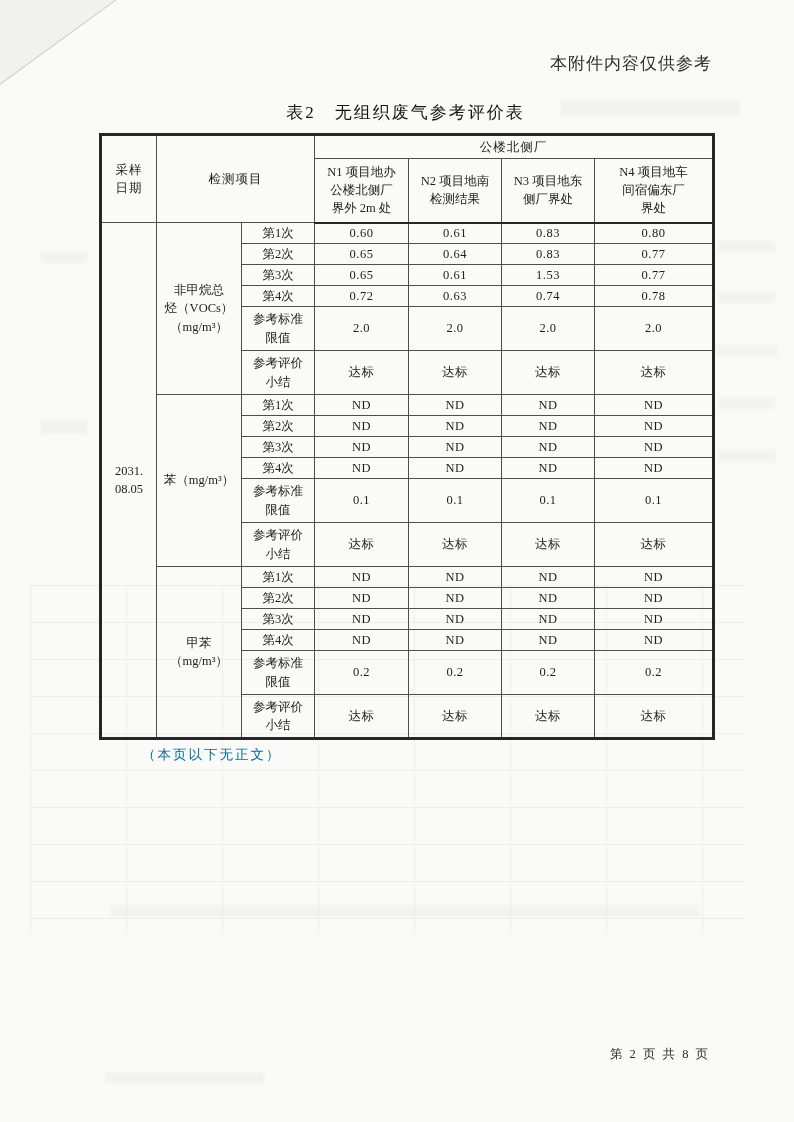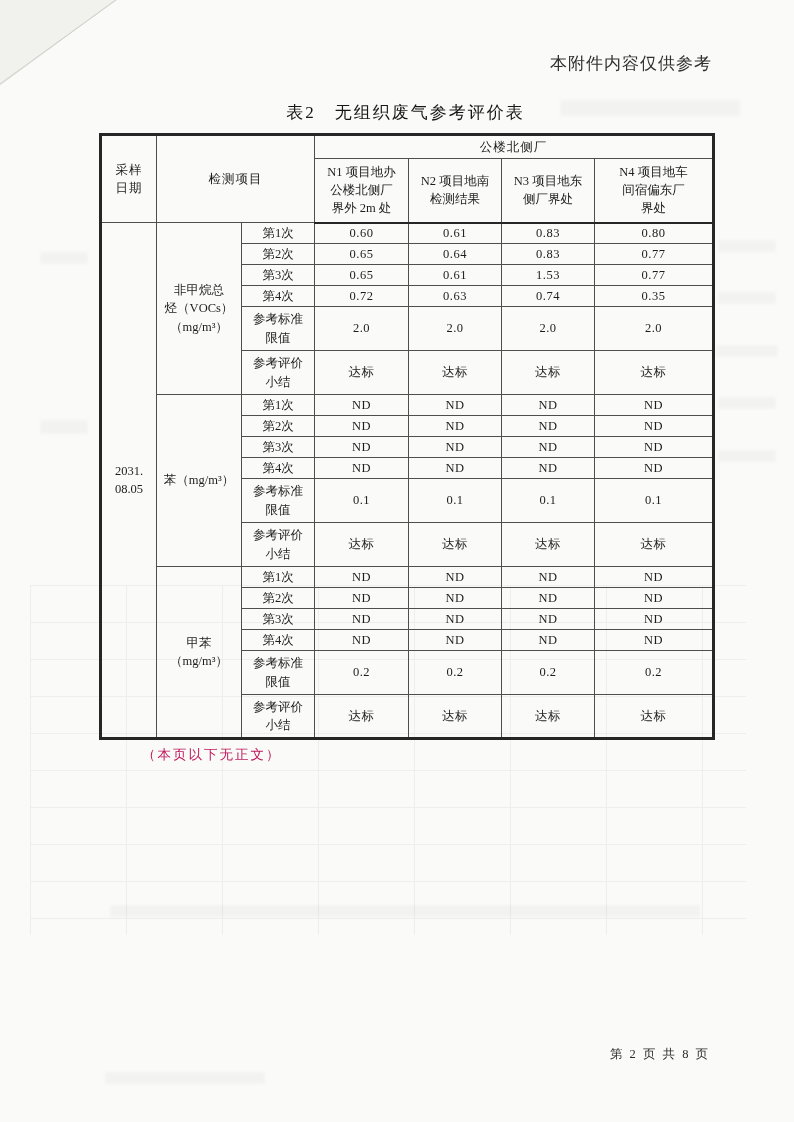--- a/index.html
+++ b/index.html
@@ -37,21 +37,21 @@
     position:absolute; top:52px; right:82px;
     font-size:17px; letter-spacing:1px; color:#2f2f2f;
   }
   .doc-title {
     position:absolute; top:101px; left:99px; width:613px;
     text-align:center; font-size:17px; font-weight:normal;
     letter-spacing:2px; color:#161616;
   }
   .footer-note {
     position:absolute; top:746px; left:142px;
-    font-size:13.5px; letter-spacing:2px; color:#be185d;font-family:Liberation Serif, serif;
+    font-size:13.5px; letter-spacing:2px; color:#0369a1;font-family:Liberation Serif, serif;
   }
   .page-number {
     position:absolute; top:1046px; right:84px;
     font-size:12.5px; letter-spacing:2px; color:#2c2c2c;
   }
   
   table.eval {
     position:absolute; left:99px; top:133px;
     border-collapse:collapse; table-layout:fixed;
     border:3px solid #262626;
@@ -153,21 +153,21 @@
       <td class="val">0.65</td>
       <td class="val">0.61</td>
       <td class="val">1.53</td>
       <td class="val">0.77</td>
     </tr>
     <tr class="h21">
       <td class="pre">第4次</td>
       <td class="val">0.72</td>
       <td class="val">0.63</td>
       <td class="val">0.74</td>
-      <td class="val">0.35</td>
+      <td class="val">0.78</td>
     </tr>
     <tr class="h44">
       <td class="pre">参考标准
 限值</td>
       <td class="val">2.0</td>
       <td class="val">2.0</td>
       <td class="val">2.0</td>
       <td class="val">2.0</td>
     </tr>
     <tr class="h44">

